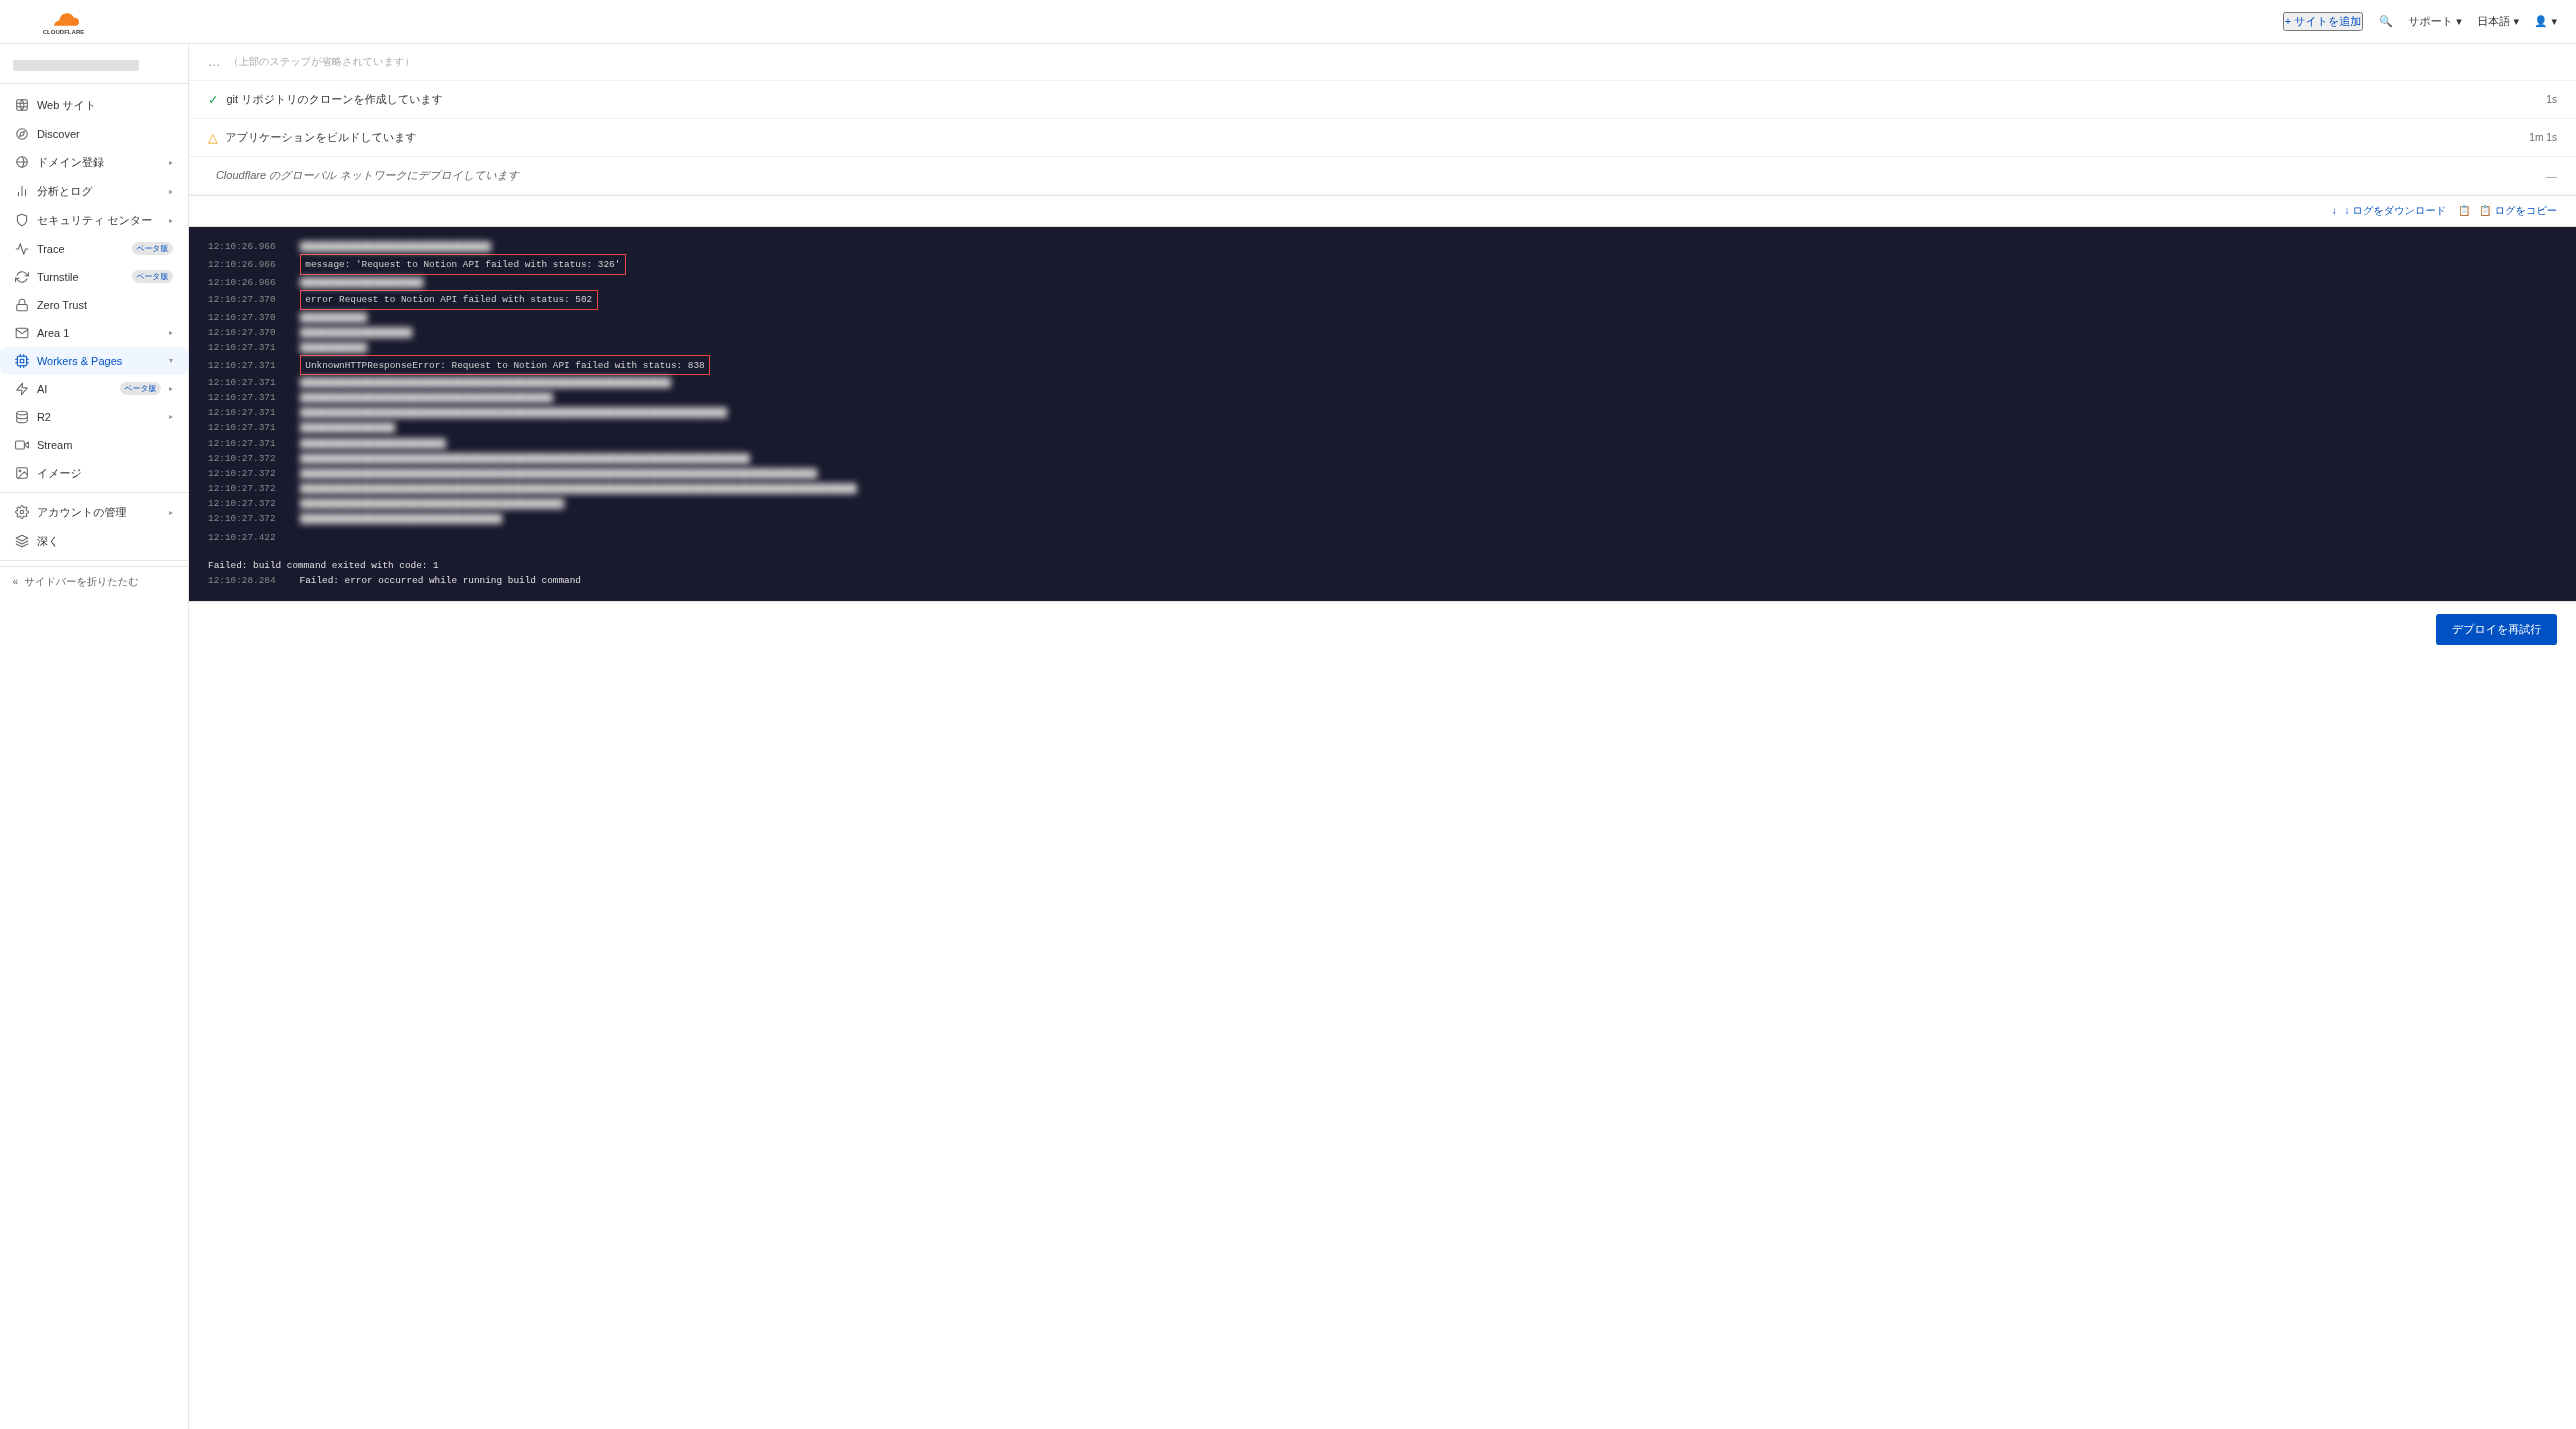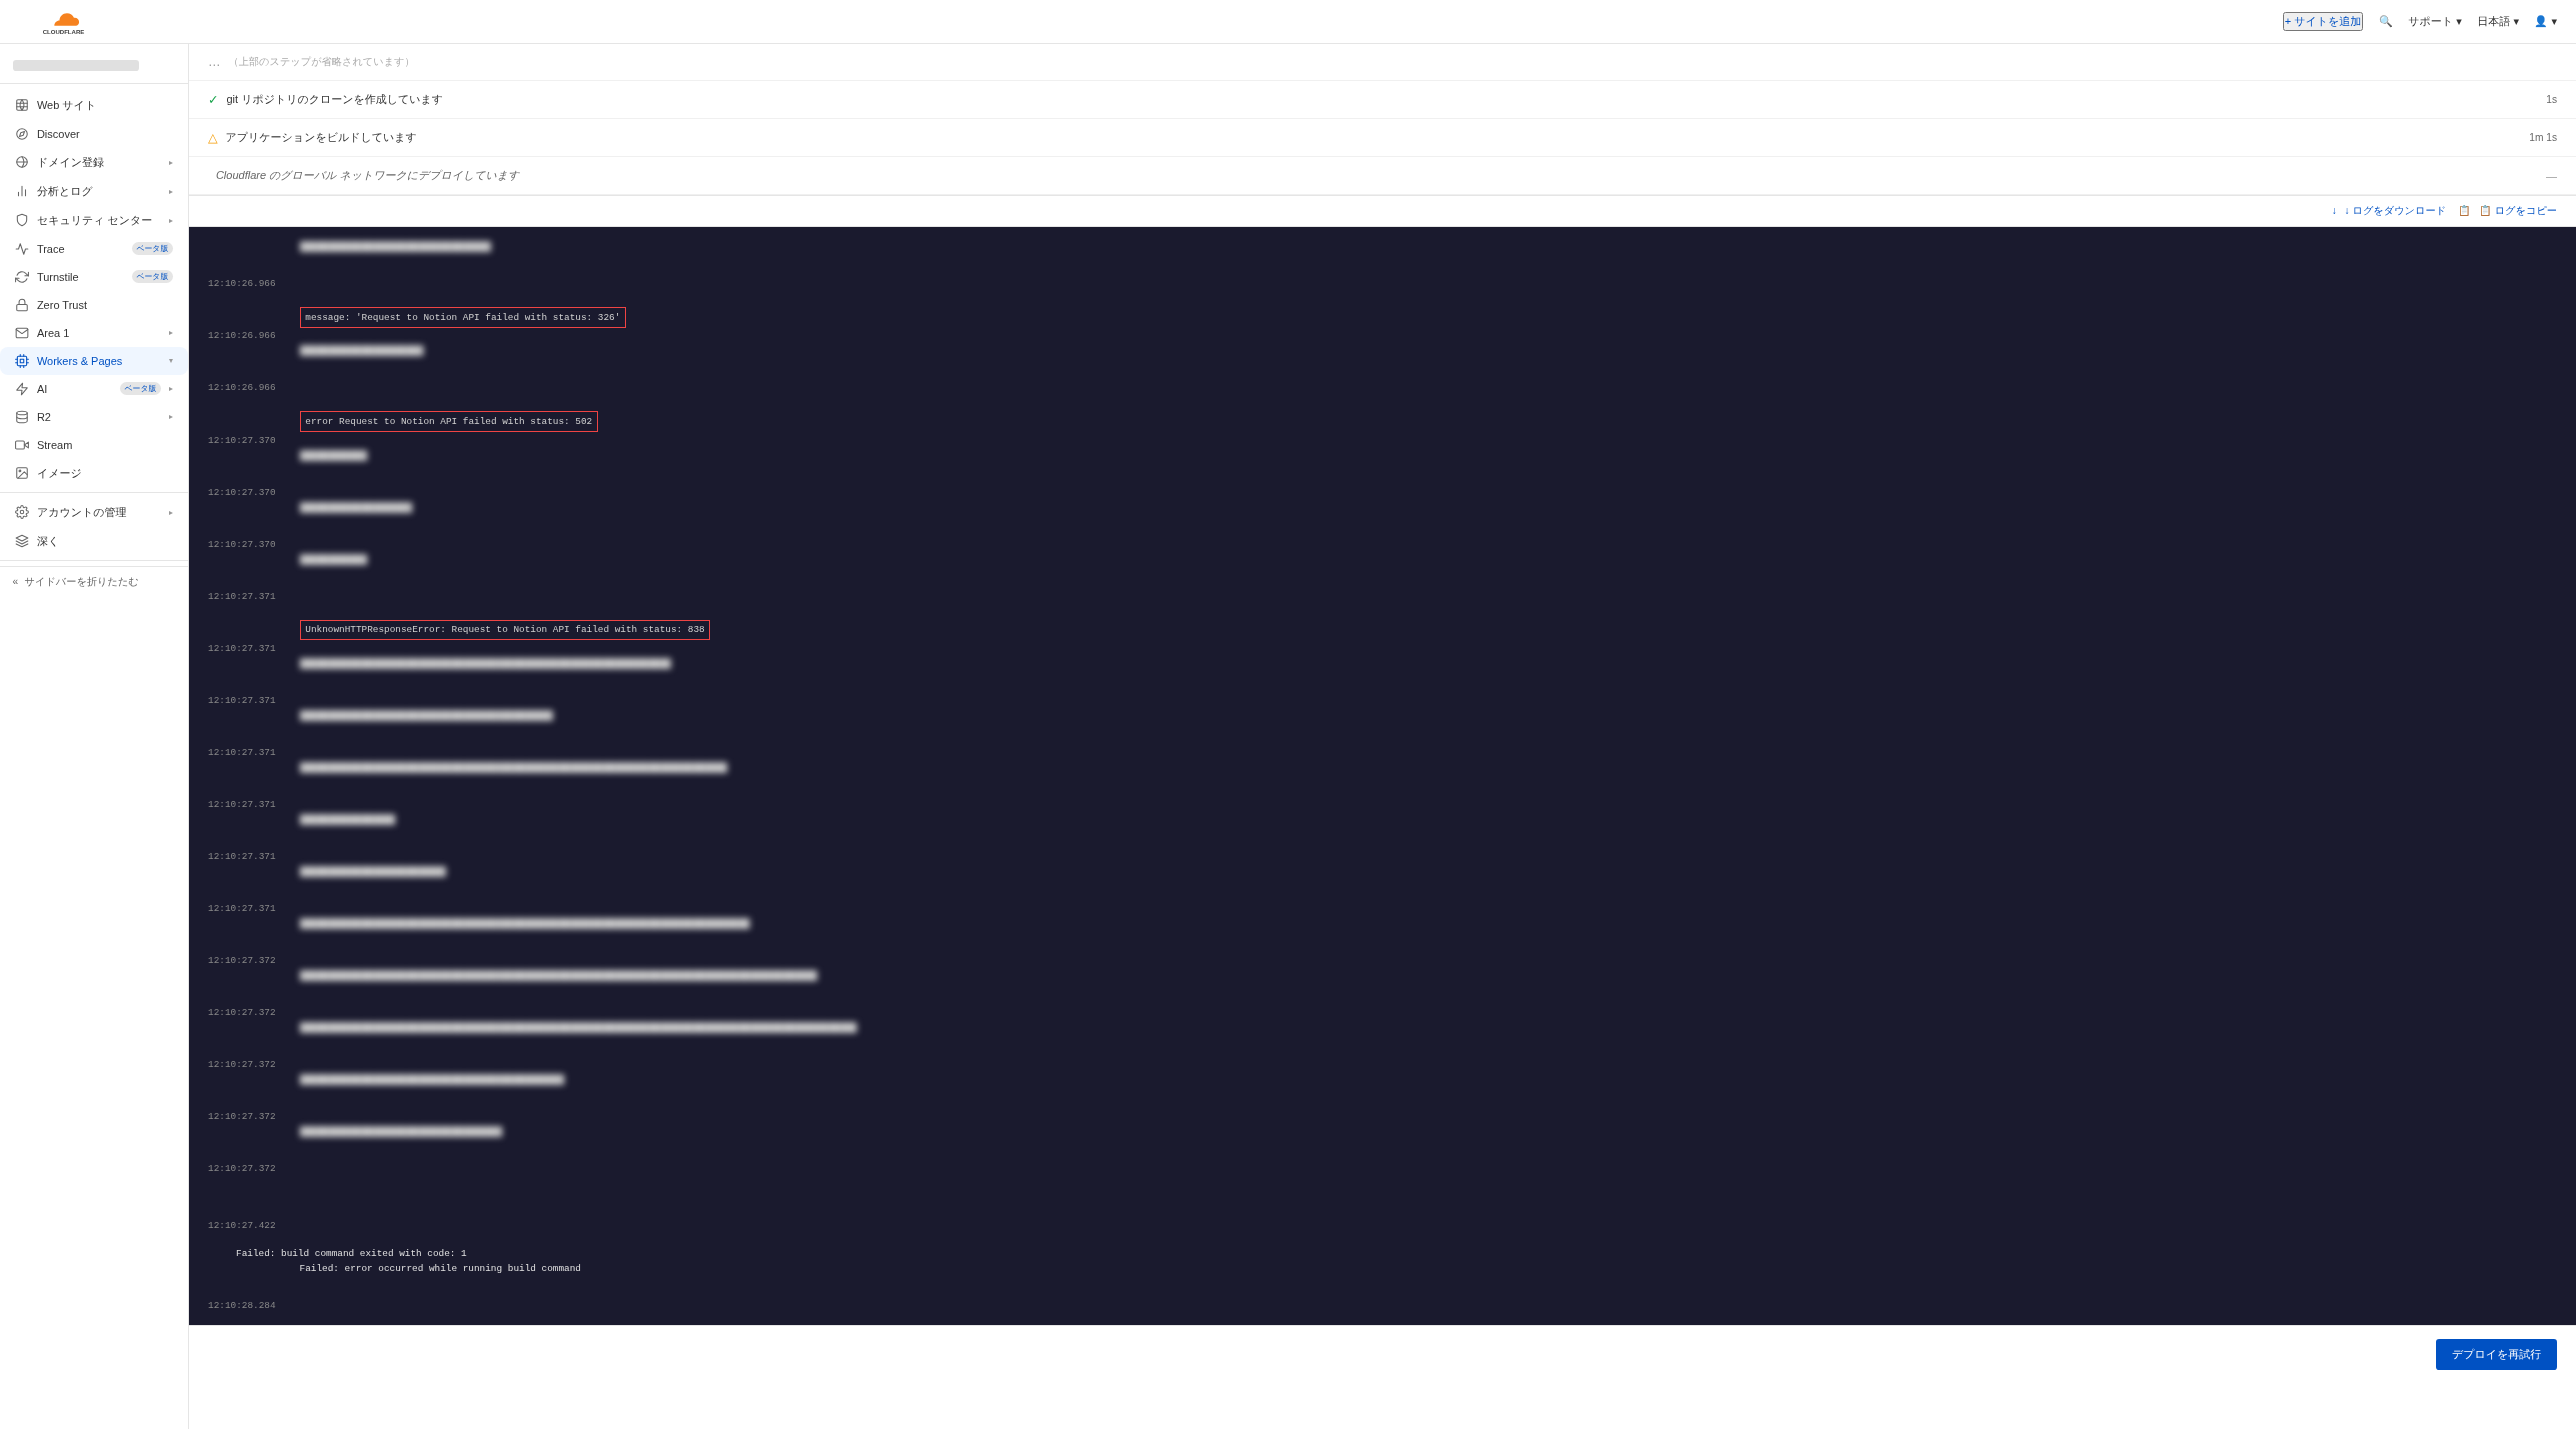--- a/index.html
+++ b/index.html
@@ -85,21 +85,21 @@
       display: flex; align-items: center; gap: 4.7px;
       font-size: 10.2px; color: #0051c3; cursor: pointer; background: none; border: none;
     }
     .log-body {
       padding: 12.6px 19px; font-family: 'Courier New', monospace; font-size: 9.4px;
       background: #1a1a2e; color: #c0c0c0; min-height: 315px; position: relative;
     }
     .log-line {
       display: flex; gap: 12.6px; line-height: 1.6; white-space: nowrap;
     }
-    .log-time { color: #888; min-width: 79px; flex-shrink: 0; margin-top: 37px; }
+    .log-time { color: #888; min-width: 79px; flex-shrink: 0; }
     .log-content { color: #d0d0d0; flex: 1; overflow: hidden; }
     .log-content.blurred { filter: blur(3.1px); }
 
     
     .log-error-box {
       border: 1.6px solid #ef4444; display: inline-block;
       padding: 1.6px 4.7px; background: #1a1a2e; color: #d0d0d0;
       font-family: 'Courier New', monospace; font-size: 9.4px;
       white-space: nowrap;
     }
@@ -471,21 +471,21 @@
         <span class="log-time">12:10:27.372</span>
         <span class="log-content blurred">███████████████████████████████████████████████</span>
       </div>
       <div class="log-line">
         <span class="log-time">12:10:27.372</span>
         <span class="log-content blurred">████████████████████████████████████</span>
       </div>
 
       <div class="log-line" style="margin-top:4.7px;flex-direction:column;">
         <span class="log-time">12:10:27.422</span>
-        <span class="log-content" style="color:#e0e0e0;margin-left:28px;">Failed: build command exited with code: 1</span>
+        <span class="log-content" style="color:#e0e0e0;">Failed: build command exited with code: 1</span>
       </div>
       <div class="log-line">
         <span class="log-time">12:10:28.284</span>
         <span class="log-content" style="color:#e0e0e0;">Failed: error occurred while running build command</span>
       </div>
     </div>
 
     <div class="log-footer">
       <button class="retry-btn">
         <span>デプロイを再試行</span>

